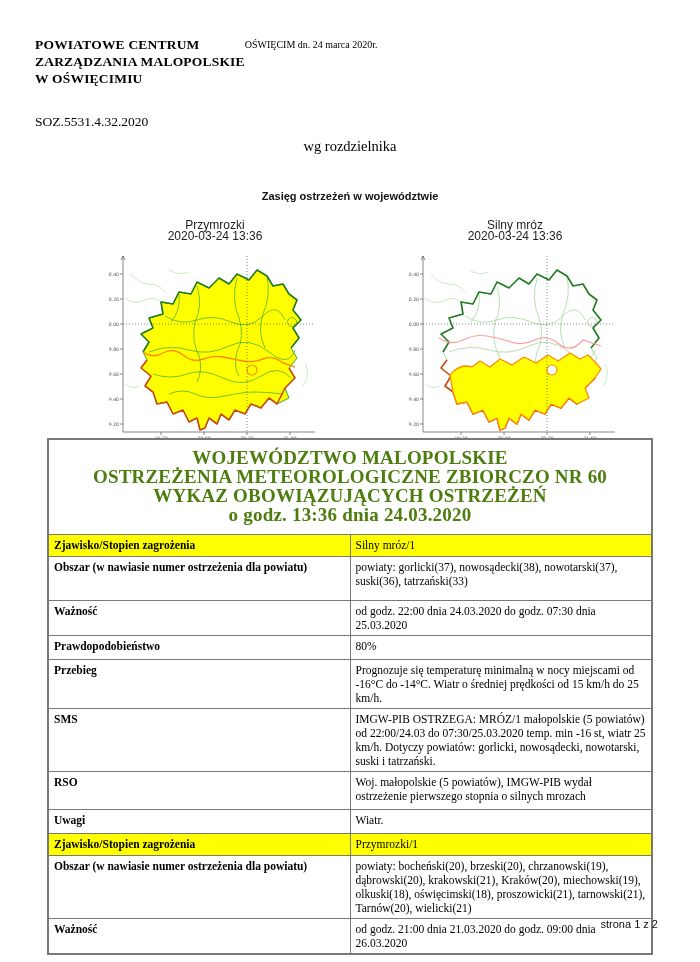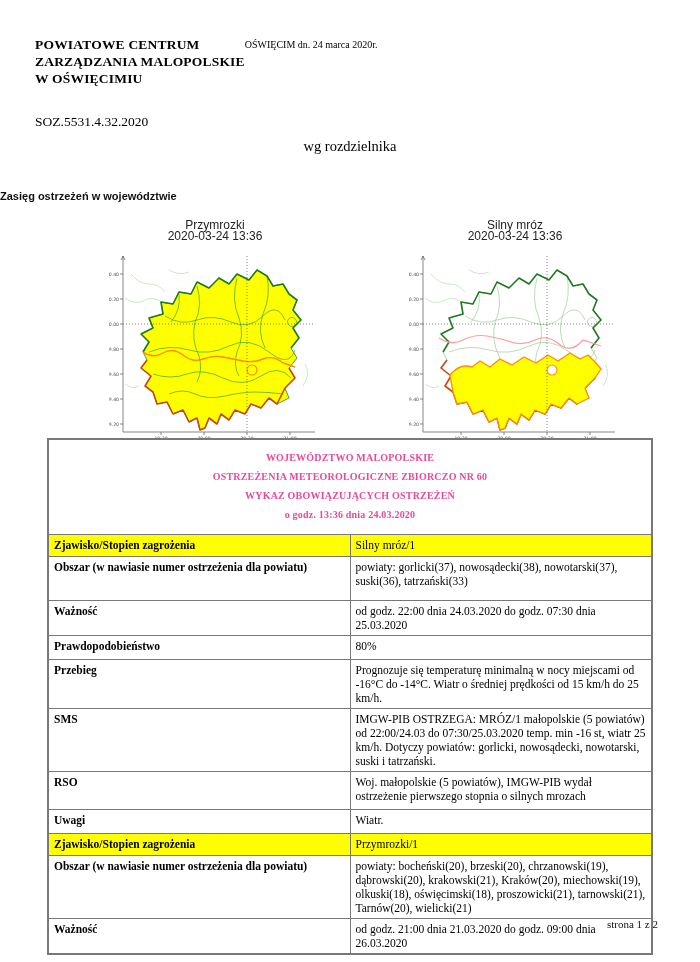--- a/index.html
+++ b/index.html
@@ -15,21 +15,21 @@
     display:flex; align-items:flex-start;
     padding:36px 35px 0 35px;
   }
   .org-block { font-weight:bold; font-size:13.5px; line-height:17px; letter-spacing:0.2px; }
   .date-line { font-size:10px; line-height:17px; }
   .ref-number { margin:27px 0 0 35px; font-size:13.5px; }
   .distribution { margin-top:8px; text-align:center; font-size:14.5px; }
 
   
   .maps-title {
-    margin-top:35px; 
+    margin-top:35px; text-align:center;
     font-family:"Liberation Sans", sans-serif; font-weight:bold; font-size:11px; color:#111;
   }
   .maps-row {
     display:flex; justify-content:center; gap:88px;
     margin-top:18px; padding-left:30px;
   }
   .map-block { width:212px; }
   .map-caption {
     text-align:center; font-family:"Liberation Sans", sans-serif;
     font-size:12px; line-height:11px; color:#222; margin-bottom:12px;
@@ -61,30 +61,30 @@
     border:2px solid #787878; background:#fff; table-layout:fixed; position:relative;
   }
   table.warn td {
     border:1px solid #787878; font-size:11.5px; line-height:14px;
     padding:3px 5px; vertical-align:top; word-wrap:break-word;
   }
   td.label-cell { width:164px; font-weight:bold; }
   tr.highlight td { background:#ffff00; }
   .title-cell { text-align:center; padding:8px 4px 10px 4px !important; }
   .title-cell div {
-    color:#ec4899; font-weight:bold; font-size:10px; line-height:19px; letter-spacing:0.2px;
+    color:#4d7c0f; font-weight:bold; font-size:19px; line-height:19px; letter-spacing:0.2px;
   }
   tr.h22 td{height:22px} tr.h44 td{height:44px} tr.h24 td{height:24px}
   tr.h42 td{height:42px} tr.h58 td{height:58px} tr.h38 td{height:38px}
   tr.h56 td{height:56px}
 
   
   .page-footer {
     position:absolute; right:42px; top:918px;
-    font-family:Liberation Serif, serif; font-size:11px; color:#111;
+    font-family:Liberation Sans, sans-serif; font-size:11px; color:#111;
   }
 </style>
 </head>
 <body>
 
 <svg width="0" height="0" style="position:absolute" aria-hidden="true">
   <defs>
     <path id="mo-outline" d="M34,98 L40,88 32,80 44,74 40,64 54,60 52,48 64,50 70,38 82,40 88,28 100,34 110,24 120,30 128,20 140,26 148,16 158,22 164,32 174,30 180,40 188,46 184,56 192,66 184,74 190,84 182,94 188,104 180,114 186,124 176,134 180,144 168,150 160,144 152,154 142,150 136,160 126,156 120,166 112,160 108,170 100,164 96,174 91,176 88,164 80,168 74,156 64,160 58,148 48,150 44,138 36,132 42,122 32,114 38,106 Z"></path>
     <g id="mo-inner">
       <path d="M40,98 q20,-8 40,-2 t40,-4 t40,6 t26,-2"></path>

